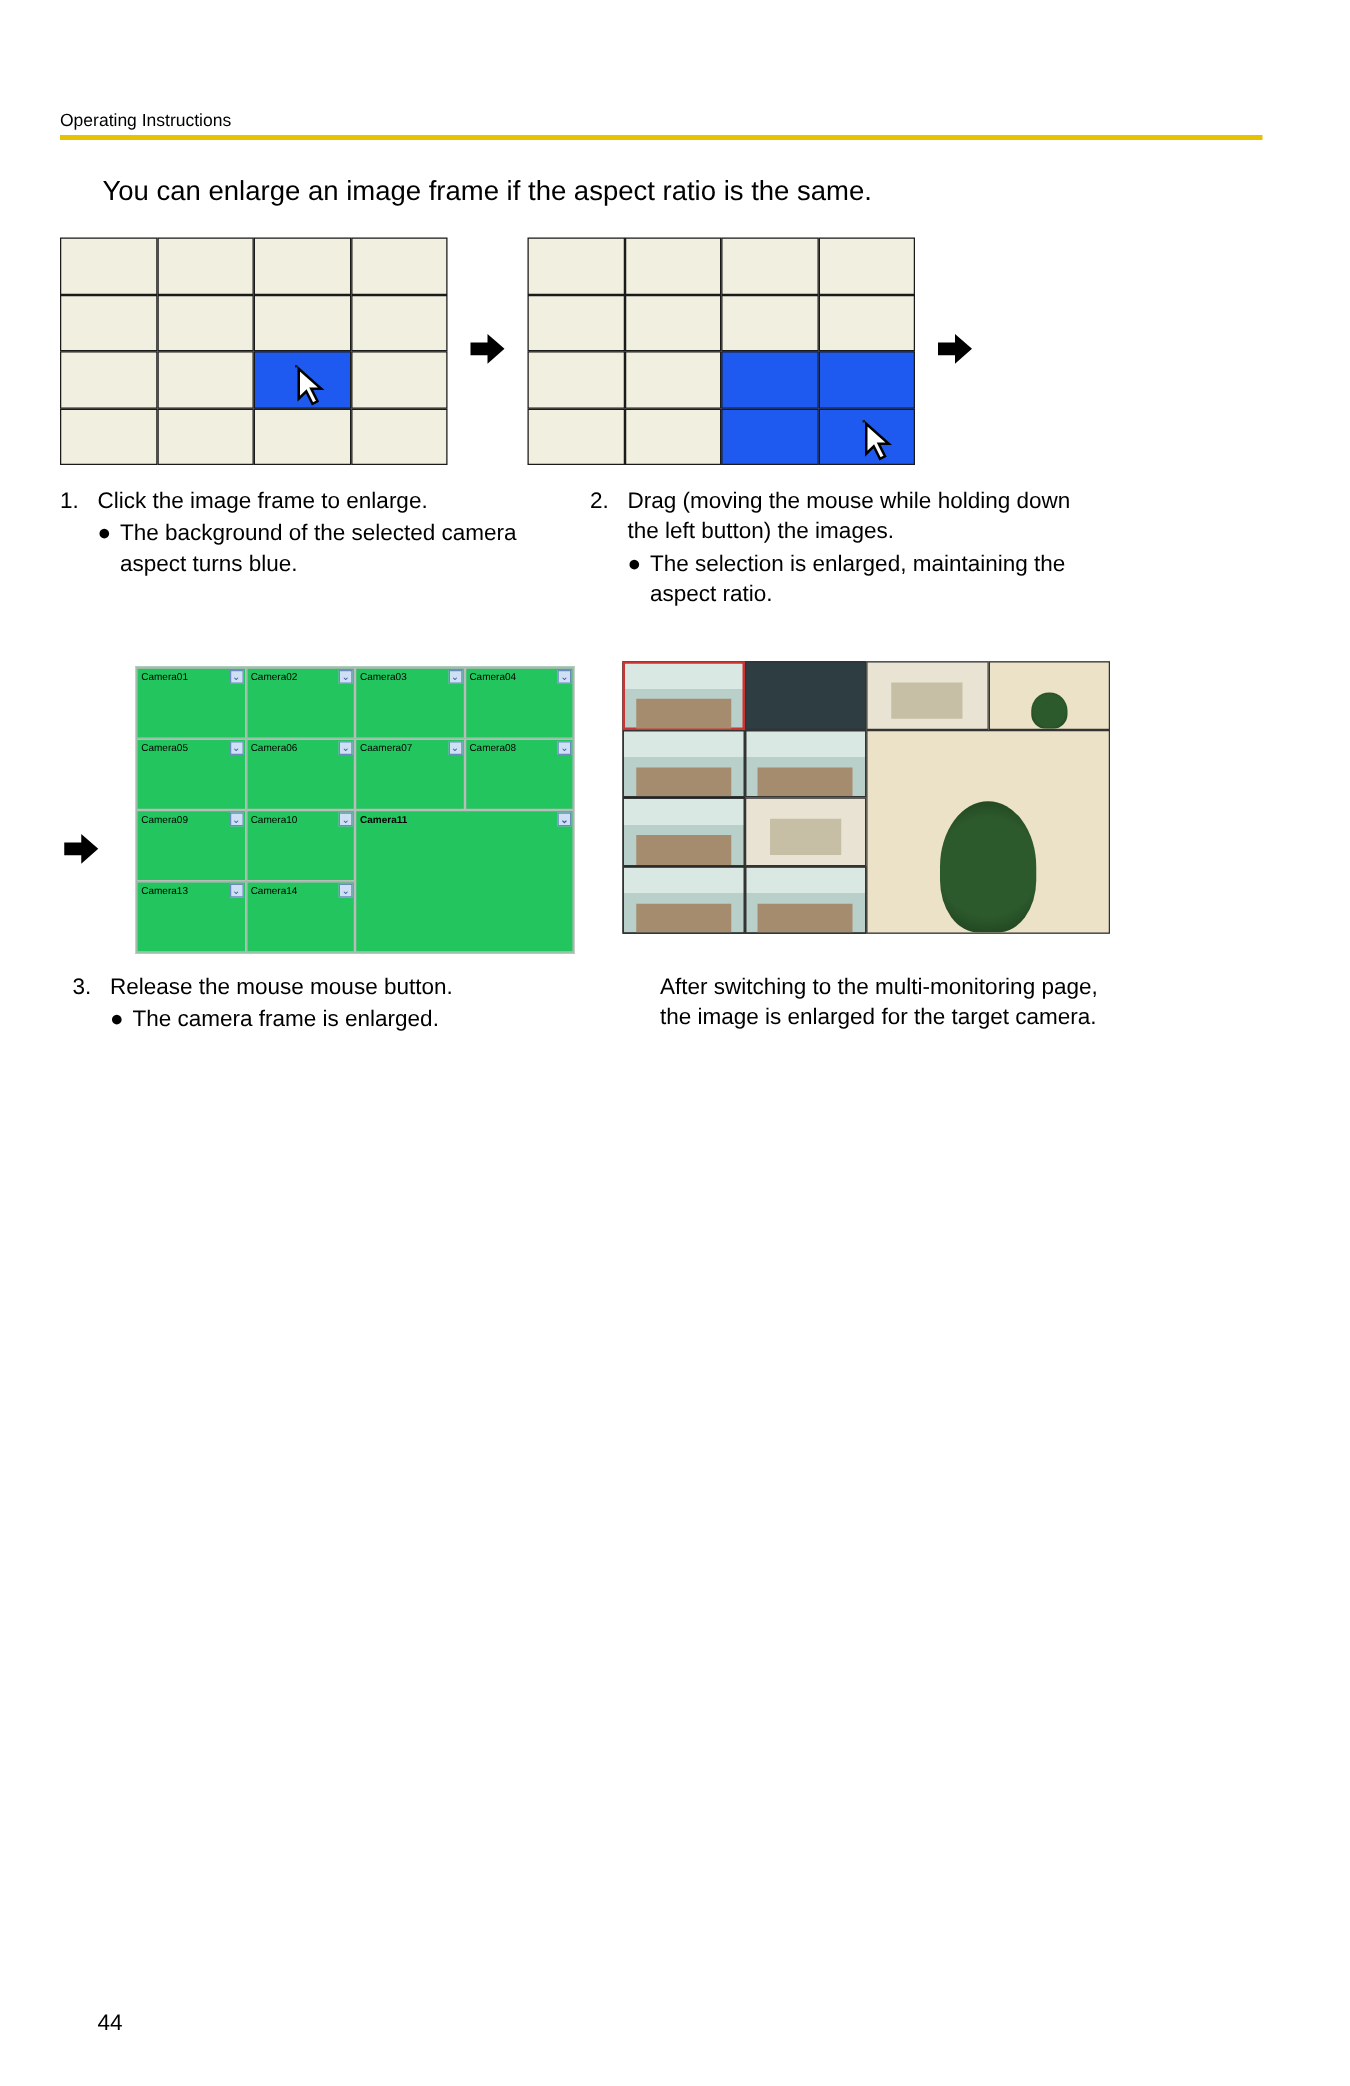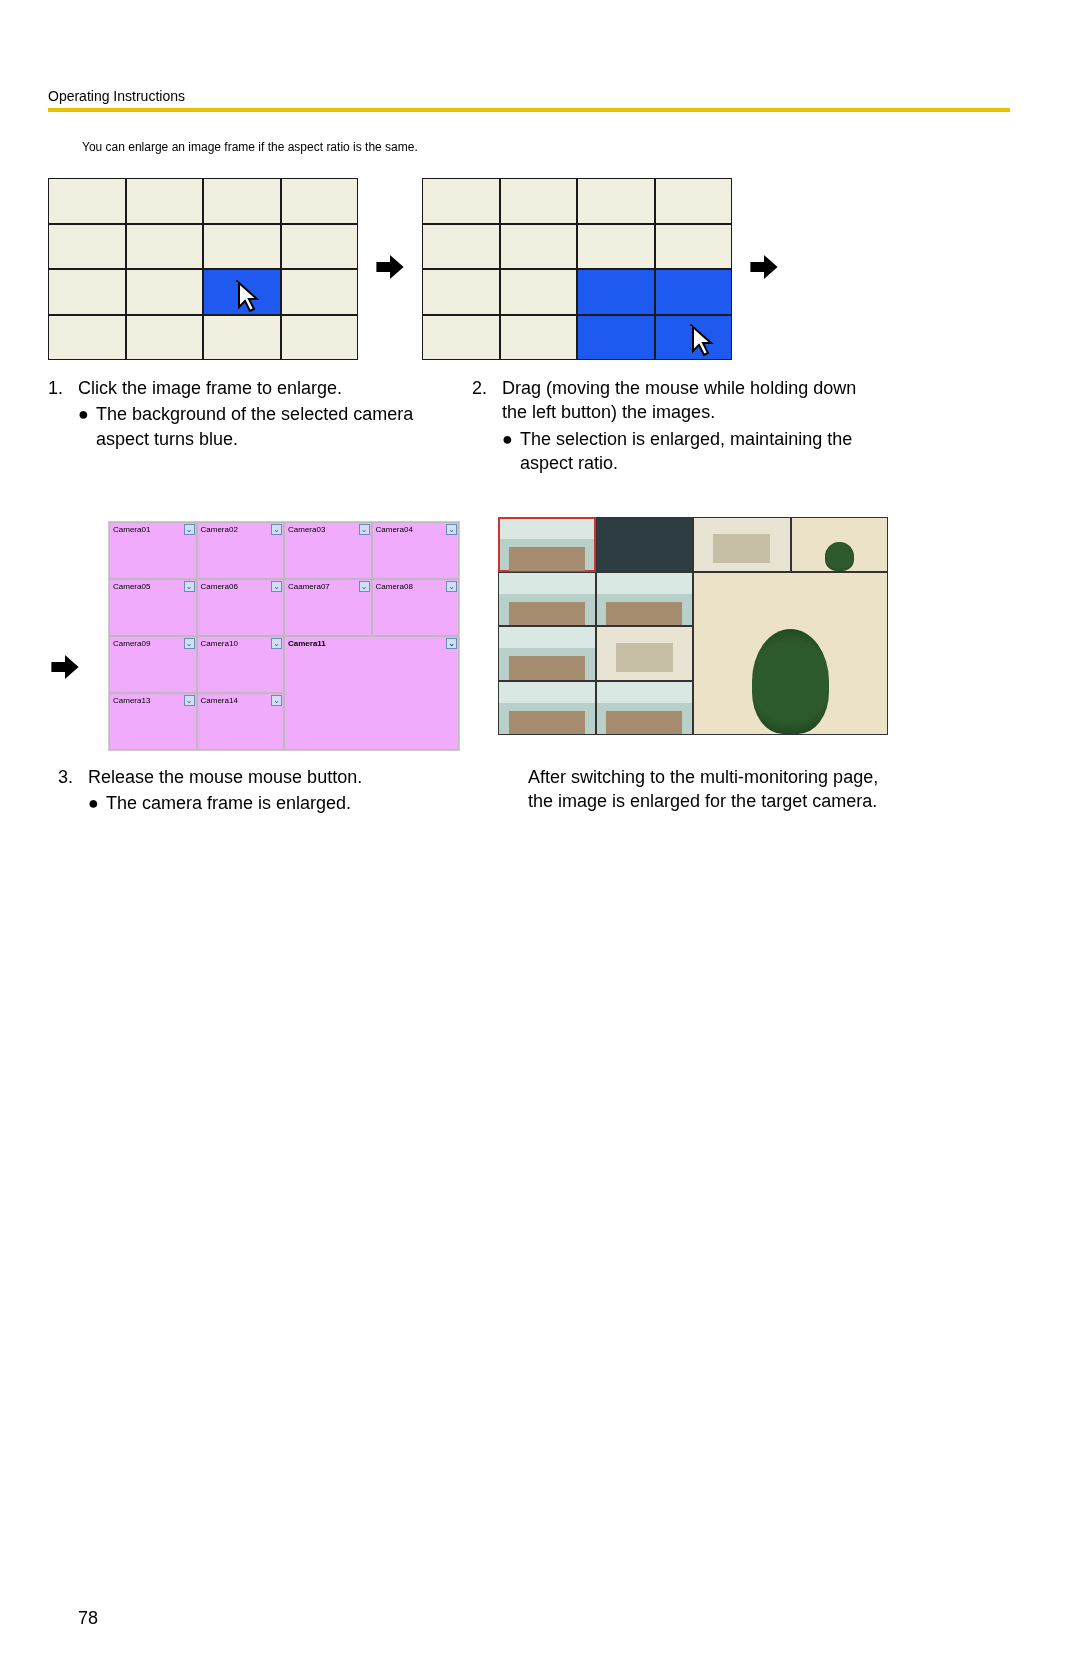--- a/index.html
+++ b/index.html
@@ -1,21 +1,21 @@
 <!DOCTYPE html>
 <html><head>
 <meta charset="utf-8">
 <style>
   * { box-sizing: border-box; margin: 0; padding: 0; }
   body { font-family: Arial, Helvetica, sans-serif; background:#fff; color:#000; }
   .page { width:1080px; height:1669px; margin:0 auto; position:relative; padding:88px 70px 0 48px; }
   .header-text { font-size:14px; color:#000; }
   .yellow-rule { height:4px; background:#e6c200; margin-top:4px; margin-bottom:28px; }
   .title { font-size:24px; font-weight:bold; }
-  .intro { font-size:12px; margin-left:34px; margin-top:4px; margin-bottom:18px; }
+  .intro { font-size:22px; margin-left:34px; margin-top:4px; margin-bottom:18px; }
 
   .row { display:flex; align-items:flex-start; }
   .row1 { gap:12px; }
 
   
   .grid1, .grid2 {
     width:310px; height:182px; background:#f0efe0;
     display:grid; grid-template-columns:repeat(4,1fr); grid-template-rows:repeat(4,1fr);
     position:relative; margin-top:6px;
   }
@@ -35,21 +35,21 @@
   .step-num { width:30px; flex:0 0 30px; }
   .step-text { flex:1; }
   .bullet-row { display:flex; margin-left:30px; margin-top:2px; }
   .bullet-dot { flex:0 0 18px; font-size:18px; line-height:1.35; }
   .bullet-text { flex:1; }
 
   
   .row2 { margin-top:42px; display:flex; align-items:flex-start; }
   .arrow-lead { width:60px; display:flex; align-items:center; justify-content:flex-start; height:230px; }
   .arrow-lead .arrow-svg { margin-top:70px; }
-  .camera-grid-wrap { width:352px; height:230px; background:#f0abfc; border:1px solid #ccc; margin-top:4px; }
+  .camera-grid-wrap { width:352px; height:230px; background:#22c55e; border:1px solid #ccc; margin-top:4px; }
   .camera-grid {
     display:grid; grid-template-columns:repeat(4,1fr); grid-template-rows:repeat(4,1fr);
     width:100%; height:100%;
   }
   .cam-cell { border:1px solid #bbb; position:relative; }
   .cam-label { position:absolute; top:2px; left:3px; font-size:8px; font-family:Arial; }
   .cam-dd {
     position:absolute; top:1px; right:1px; width:11px; height:11px;
     background:#cfe0f4; border:1px solid #6b8bbf;
     display:flex; align-items:center; justify-content:center; font-size:8px; color:#3a5a9f;
@@ -271,14 +271,14 @@
         <div class="step-text">Release the mouse mouse button.</div>
       </div>
       <div class="bullet-row">
         <div class="bullet-dot">●</div>
         <div class="bullet-text">The camera frame is enlarged.</div>
       </div>
     </div>
     <div class="plain-para" style="margin-left:48px;">After switching to the multi-monitoring page, the image is enlarged for the target camera.</div>
   </div>
 
-  <div class="page-num">78</div>
+  <div class="page-num">44</div>
 </div>
 
 </body></html>

